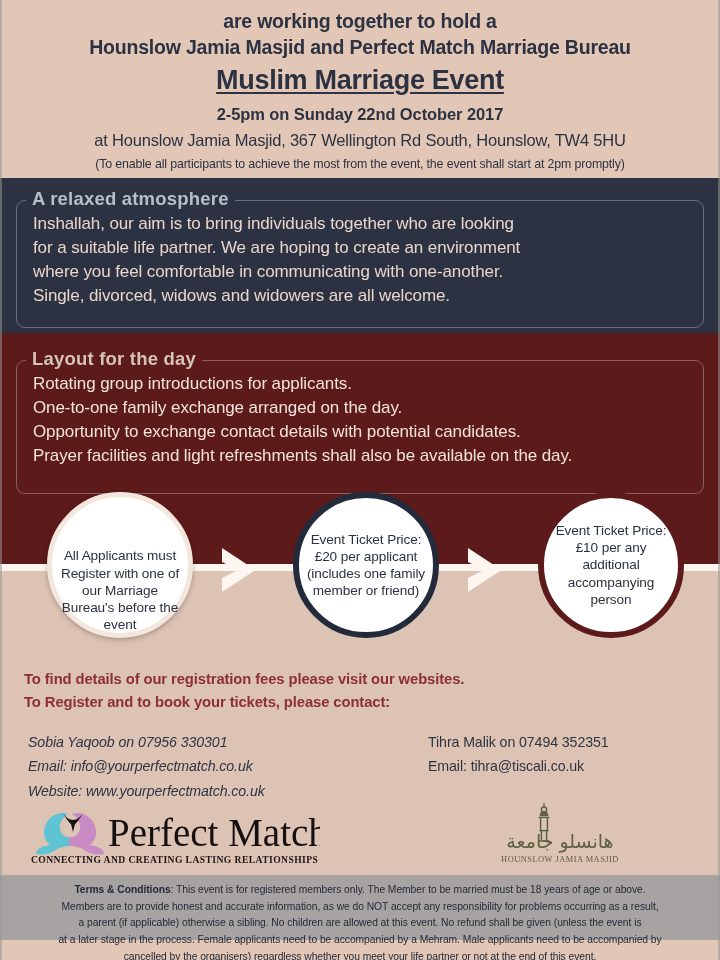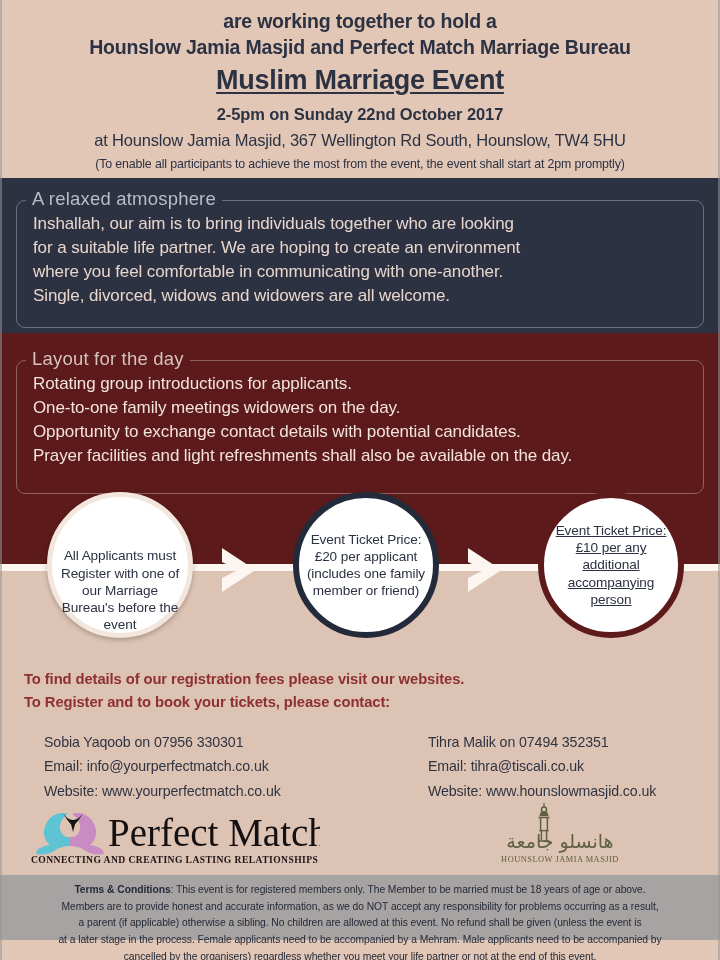--- a/index.html
+++ b/index.html
@@ -105,21 +105,21 @@
   .panel-box {
     position: absolute;
     left: 0; right: 0;
     border: 1px solid rgba(255,255,255,0.30);
     border-radius: 9px;
   }
   .panel-legend {
     position: absolute;
     left: 10px;
     font-size: 18.5px;
-    font-weight: normal;
+    font-weight: bold;
     letter-spacing: 0.2px;
     white-space: nowrap;
     line-height: 1;
   }
   .panel-body {
     position: absolute;
     left: 17px; right: 18px;
   }
   .panel-body div {
     font-size: 17px;
@@ -156,21 +156,21 @@
   .circle span {
     display: block;
     font-size: 13.6px;
     line-height: 1.26;
     font-weight: normal;
     letter-spacing: -0.1px;
     padding: 0 6px;
   }
   #circle-1 { left: 47px;  border: 5px solid #f3e6dd; box-shadow: 0 2px 5px rgba(0,0,0,0.25); }
   #circle-2 { left: 293px; border: 6px solid #232a3a; }
-  #circle-3 { left: 538px; border: 6px solid #000000; text-decoration: underline; }
+  #circle-3 { left: 538px; border: 6px solid #000000; }
 
   
   .arrow {
     position: absolute;
     top: 530px;
     width: 40px; height: 72px;
   }
   #arrow-1 { left: 218px; }
   #arrow-2 { left: 464px; }
 
@@ -186,21 +186,21 @@
     color: #8d3030;
     letter-spacing: -0.1px;
     line-height: 1.55;
   }
   .contact-cols {
     position: relative;
     margin-top: 16px;
     height: 84px;
   }
   .contact-col { position: absolute; top: 0; }
-  #contact-col-1 { left: 20px; }
+  #contact-col-1 { left: 4px; font-style: italic; }
   #contact-col-2 { left: 404px; }
   .contact-col div {
     font-size: 14.2px;
     color: #2f3442;
     line-height: 1.72;
     white-space: nowrap;
     letter-spacing: -0.1px;
   }
 
   
@@ -269,21 +269,21 @@
       <div>where you feel comfortable in communicating with one-another.</div>
       <div>Single, divorced, widows and widowers are all welcome.</div>
     </div>
   </div>
 
   <div class="panel" id="panel-layout">
     <div class="panel-box"></div>
     <div class="panel-legend">Layout for the day</div>
     <div class="panel-body">
       <div>Rotating group introductions for applicants.</div>
-      <div>One-to-one family meetings widowers on the day.</div>
+      <div>One-to-one family exchange arranged on the day.</div>
       <div>Opportunity to exchange contact details with potential candidates.</div>
       <div>Prayer facilities and light refreshments shall also be available on the day.</div>
     </div>
   </div>
 
   <div class="circle-rule"></div>
 
   <div class="circle" id="circle-1" style="border-color: rgb(243, 230, 221); align-items: flex-end;">
     <span>All Applicants must Register with one of our Marriage Bureau's before the event</span>
   </div>
@@ -310,21 +310,20 @@
 
     <div class="contact-cols">
       <div class="contact-col" id="contact-col-1">
         <div>Sobia Yaqoob on 07956 330301</div>
         <div>Email: info@yourperfectmatch.co.uk</div>
         <div>Website: www.yourperfectmatch.co.uk</div>
       </div>
       <div class="contact-col" id="contact-col-2">
         <div>Tihra Malik on 07494 352351</div>
         <div>Email: tihra@tiscali.co.uk</div>
-        <div>Website: www.hounslowmasjid.co.uk</div>
       </div>
     </div>
   </div>
 
   <svg id="logo-pm" viewBox="0 0 290 68">
 
     <g>
       <path d="M6 56 C6 50 14 48 20 47 C14 42 12 34 16 26 C20 17 30 13 38 16
                C33 19 29 25 30 31 C31 37 36 40 41 39 L41 48
                C34 48 28 50 24 53 C20 56 14 57 6 56 Z" fill="#5ec4d4"></path>

